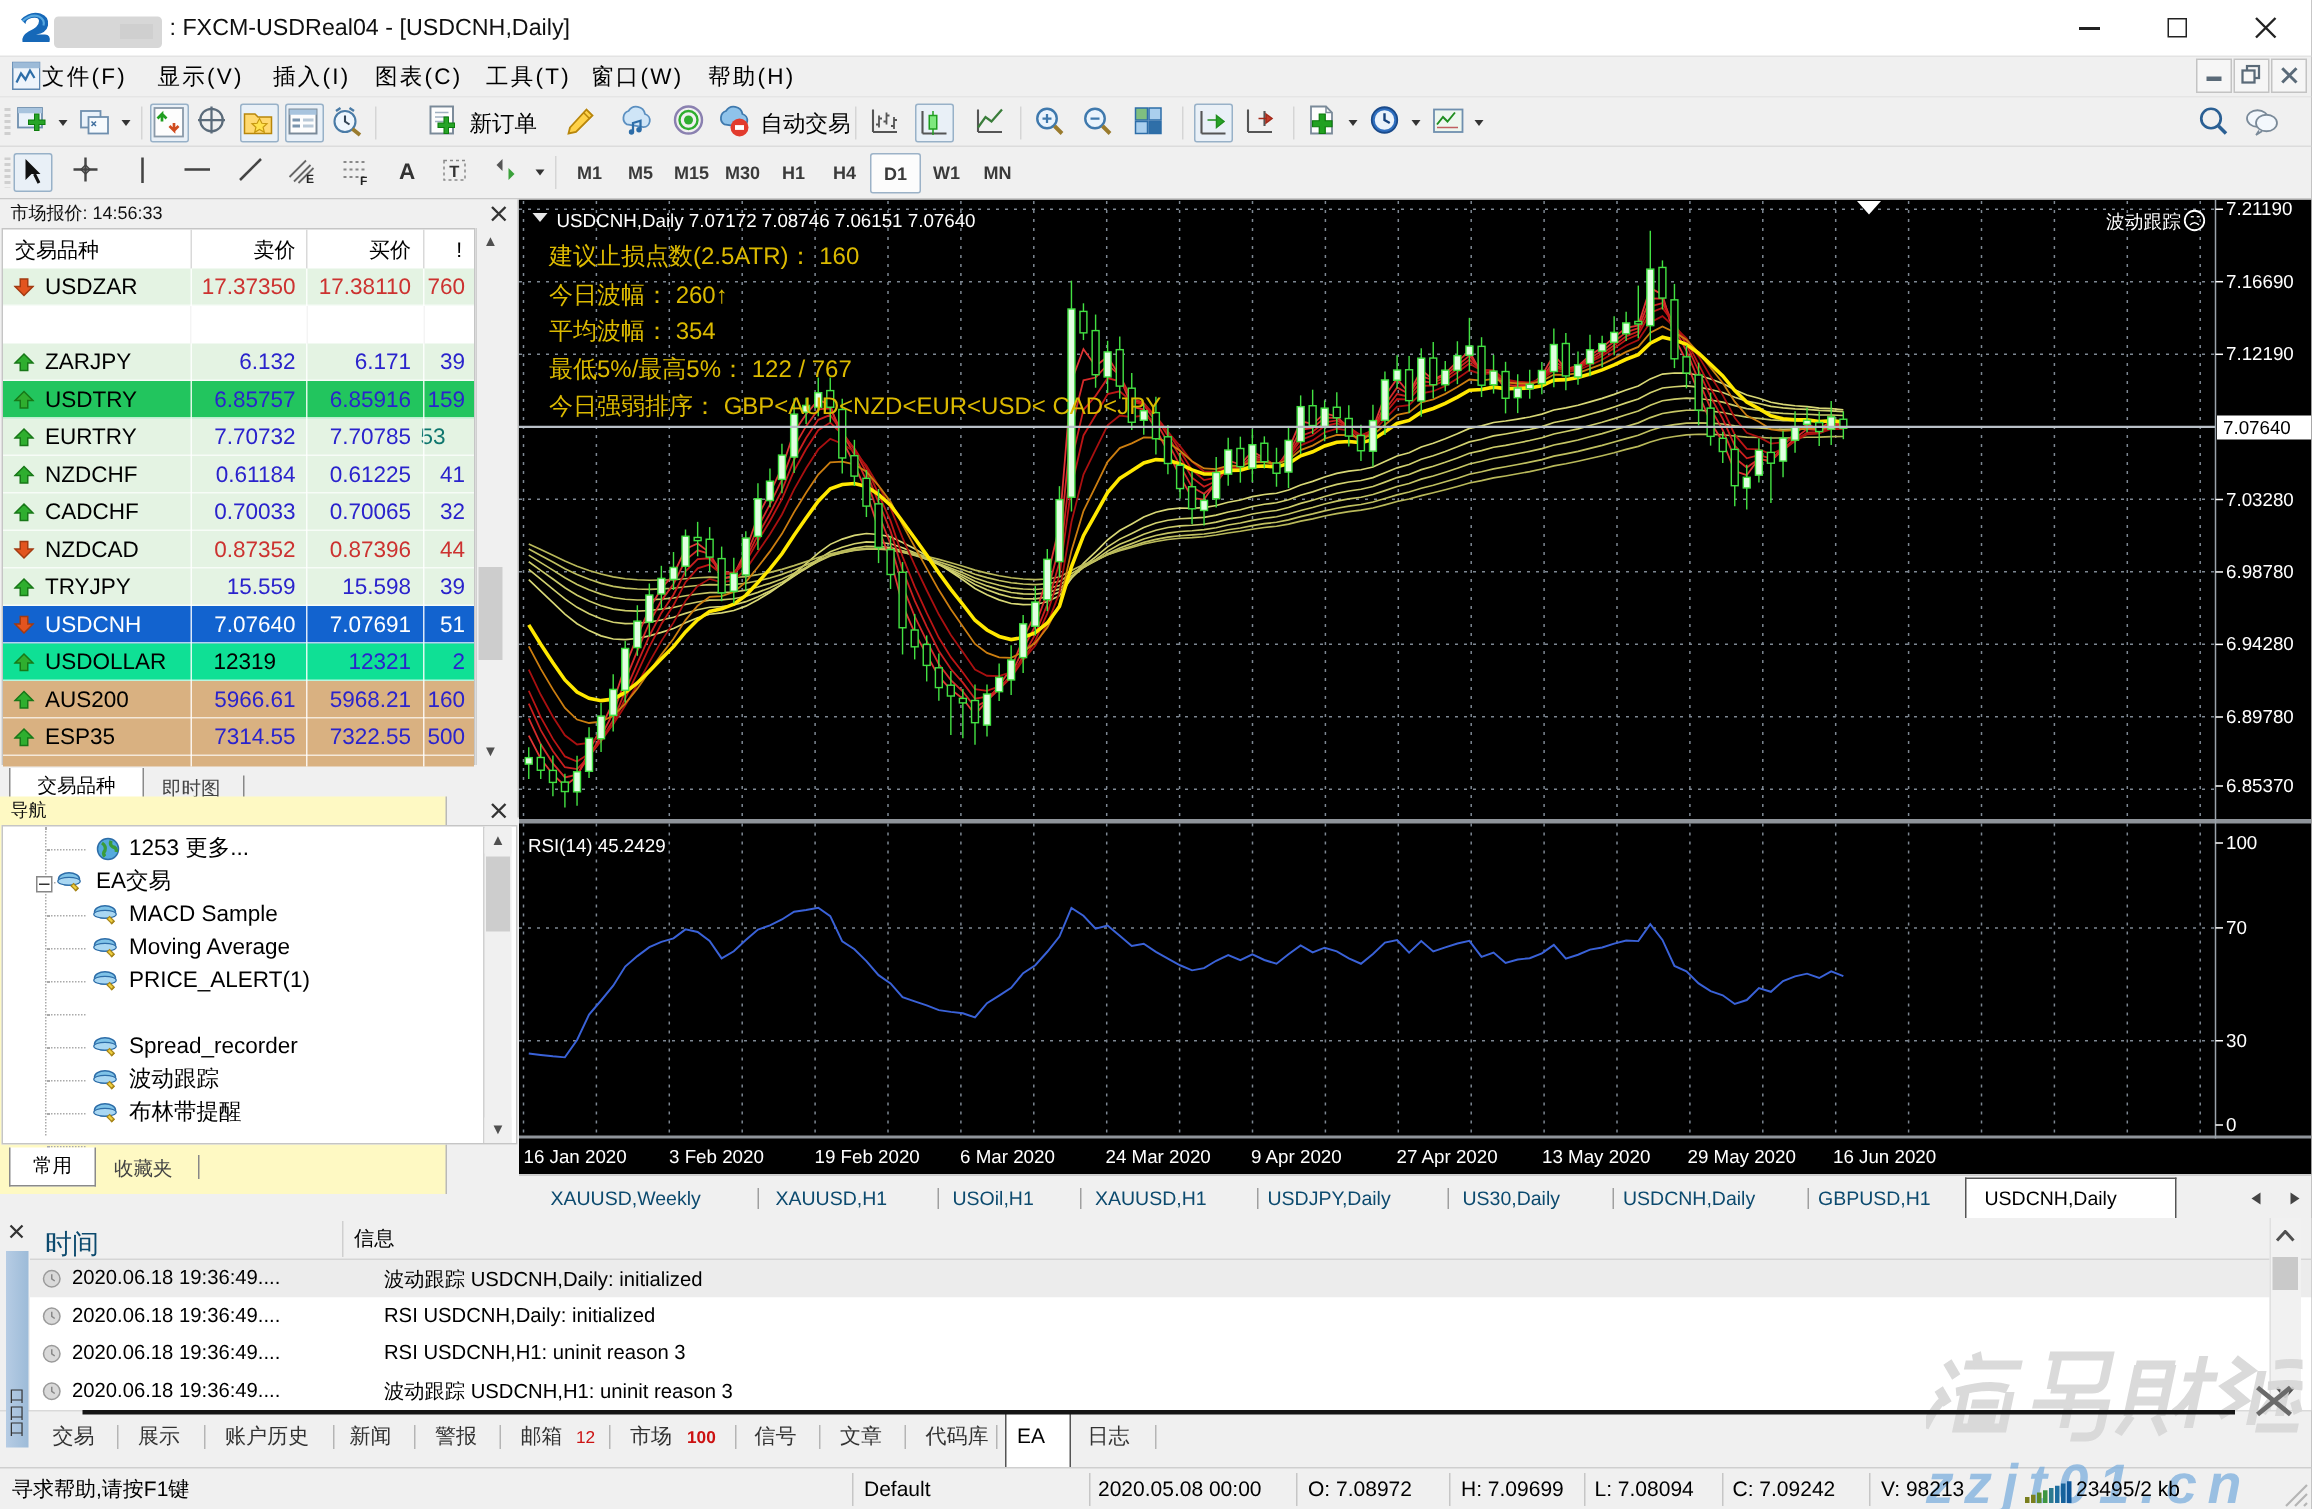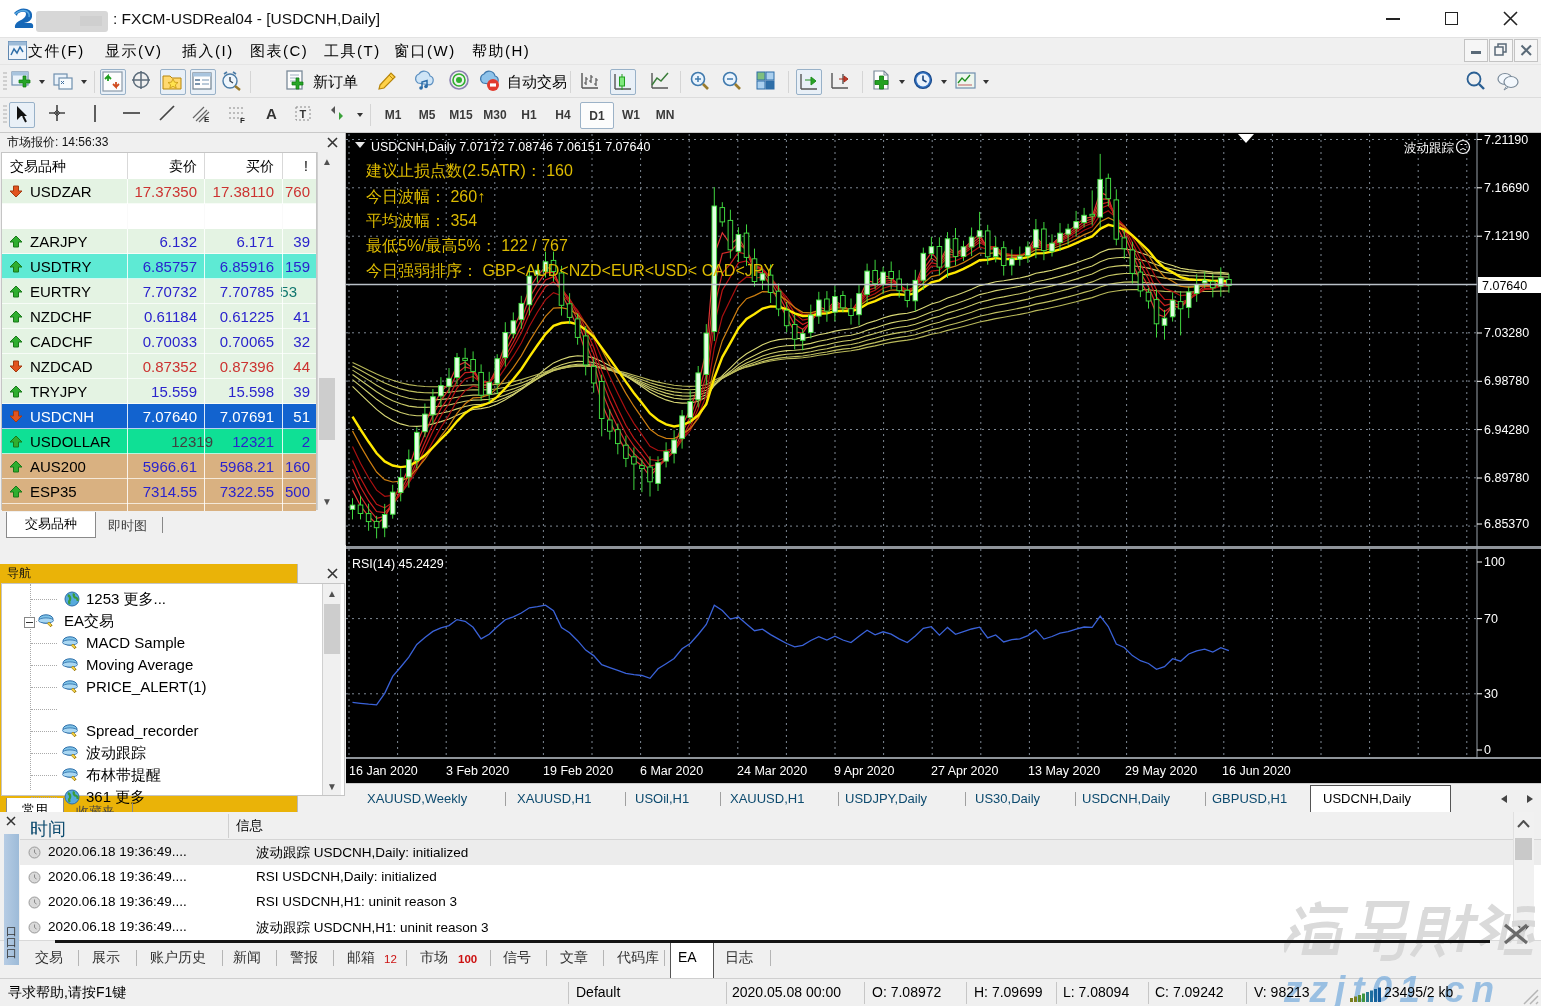--- a/index.html
+++ b/index.html
@@ -21,21 +21,21 @@
 .mwhead{position:absolute;top:0;height:26px;font-size:14px;color:#000;line-height:26px}
 .mwrow{position:absolute;left:0;width:100%;height:25px;font-size:15px;line-height:25px}
 .mwsym{position:absolute;left:28px;color:#000}
 .num{position:absolute;text-align:right}
 .colline{position:absolute;top:0;width:1px;height:100%;background:#d9d9d9}
 .vscroll{position:absolute;width:19px;background:#f0f0f0;border-left:1px solid #d0d0d0}
 .sthumb{position:absolute;left:1px;width:16px;background:#cdcdcd}
 .sarrow{position:absolute;left:0;width:18px;height:17px;color:#505050;font-size:10px;text-align:center;line-height:17px;background:#f0f0f0}
 .ptab{position:absolute;font-size:13px;color:#444}
 .ptab.on{background:#fff;border:1px solid #8a8a8a;border-top:none;color:#000;text-align:center}
-#navpanel{position:absolute;left:0;top:564px;width:298px;height:265px;background:#eab308;border-right:1px solid #b9b9b9}
+#navpanel{position:absolute;left:0;top:531px;width:298px;height:265px;background:#fef9c3;border-right:1px solid #b9b9b9}
 #navtree{position:absolute;left:1px;top:19px;width:344px;height:213px;background:#fff;border:1px solid #c5c5c5}
 .trow{position:absolute;left:0;height:22px;font-size:15px;color:#000;line-height:22px;white-space:nowrap}
 #dock{position:absolute;left:0;top:812px;width:1541px;height:128px;background:#fff}
 #bottabs{position:absolute;left:0;top:940px;width:1541px;height:38px;background:#f0f0f0;border-top:1px solid #d9d9d9}
 .btab{position:absolute;top:8px;font-size:14px;color:#333}
 .bsep{position:absolute;top:9px;width:1px;height:16px;background:#b5b5b5}
 #statusbar{position:absolute;left:0;top:978px;width:1541px;height:28px;background:#f0f0f0;border-top:1px solid #cfcfcf;font-size:14px;color:#000}
 .ssep{position:absolute;top:3px;width:1px;height:22px;background:#c6c6c6}
 .stxt{position:absolute;top:5px}
 #charttabs{position:absolute;left:346px;top:783px;width:1195px;height:29px;background:#f0f0f0;border-top:1px solid #cdcdcd}
@@ -295,21 +295,21 @@
 </div>
 <div class="mwrow" style="top:76px;background:#e4f3e3;border-bottom:1px solid rgba(255,255,255,0.7)">
 <svg class="abs" style="left:7px;top:6px" width="14" height="13">
           <path d="M7 1 L13 7 H9.5 V12 H4.5 V7 H1 Z" fill="#2fae2f" stroke="#187818" stroke-width="1"></path>
         </svg>
 <div class="mwsym" style="color:#000">ZARJPY</div>
 <div class="num" style="left:112px;width:83px;color:#2a23cc">6.132</div>
 <div class="num" style="left:198px;width:74px;color:#2a23cc">6.171</div>
 <div class="num" style="left:272px;width:36px;color:#2a23cc">39</div>
 </div>
-<div class="mwrow" style="top:101px;background:#5eead4;border-bottom:1px solid rgba(255,255,255,0.7)">
+<div class="mwrow" style="top:101px;background:#22c55e;border-bottom:1px solid rgba(255,255,255,0.7)">
 <svg class="abs" style="left:7px;top:6px" width="14" height="13">
           <path d="M7 1 L13 7 H9.5 V12 H4.5 V7 H1 Z" fill="#2fae2f" stroke="#187818" stroke-width="1"></path>
         </svg>
 <div class="mwsym" style="color:#000">USDTRY</div>
 <div class="num" style="left:112px;width:83px;color:#2a23cc">6.85757</div>
 <div class="num" style="left:198px;width:74px;color:#2a23cc">6.85916</div>
 <div class="num" style="left:272px;width:36px;color:#2a23cc">159</div>
 </div>
 <div class="mwrow" style="top:126px;background:#e4f3e3;border-bottom:1px solid rgba(255,255,255,0.7)">
 <svg class="abs" style="left:7px;top:6px" width="14" height="13">
@@ -363,21 +363,21 @@
 <div class="mwsym" style="color:#fff">USDCNH</div>
 <div class="num" style="left:112px;width:83px;color:#fff">7.07640</div>
 <div class="num" style="left:198px;width:74px;color:#fff">7.07691</div>
 <div class="num" style="left:272px;width:36px;color:#fff">51</div>
 </div>
 <div class="mwrow" style="top:276px;background:#0fe095;border-bottom:1px solid rgba(255,255,255,0.7)">
 <svg class="abs" style="left:7px;top:6px" width="14" height="13">
           <path d="M7 1 L13 7 H9.5 V12 H4.5 V7 H1 Z" fill="#2fae2f" stroke="#187818" stroke-width="1"></path>
         </svg>
 <div class="mwsym" style="color:#000">USDOLLAR</div>
-<div class="num" style="left:128px;width:83px;color:#404040">12319</div>
+<div class="num" style="left:99px;width:83px;color:#000000">12319</div>
 <div class="num" style="left:198px;width:74px;color:#2a23cc">12321</div>
 <div class="num" style="left:272px;width:36px;color:#2a23cc">2</div>
 </div>
 <div class="mwrow" style="top:301px;background:#d9b181;border-bottom:1px solid rgba(255,255,255,0.7)">
 <svg class="abs" style="left:7px;top:6px" width="14" height="13">
           <path d="M7 1 L13 7 H9.5 V12 H4.5 V7 H1 Z" fill="#2fae2f" stroke="#187818" stroke-width="1"></path>
         </svg>
 <div class="mwsym" style="color:#000">AUS200</div>
 <div class="num" style="left:112px;width:83px;color:#2a23cc">5966.61</div>
 <div class="num" style="left:198px;width:74px;color:#2a23cc">5968.21</div>
@@ -484,27 +484,20 @@
 <div class="abs" style="left:84px;color:#000">波动跟踪</div>
 </div>
 <div class="trow" style="top:180px;left:0;width:100%">
 <svg class="abs" style="left:60px;top:3px" width="17" height="16" viewBox="0 0 17 16">
           <ellipse cx="8" cy="6" rx="7" ry="4.2" fill="#7fc3e8" stroke="#2d6da8" stroke-width="1"></ellipse>
           <ellipse cx="8" cy="7.5" rx="7.5" ry="2.6" fill="#a9d7f2" stroke="#2d6da8" stroke-width="0.8"></ellipse>
           <path d="M11 9 l3.2 3.2 -1.6 1.6 -3.2 -3.2 Z" fill="#f0d040" stroke="#a8861a" stroke-width="0.8"></path>
           <path d="M12 14 l2 -2" stroke="#a8861a"></path>
         </svg>
 <div class="abs" style="left:84px;color:#000">布林带提醒</div>
-</div>
-<div class="trow" style="top:202px;left:0;width:100%">
-<svg class="abs" style="left:62px;top:3px" width="16" height="16" viewBox="0 0 16 16">
-          <circle cx="8" cy="8" r="7" fill="#55aadd" stroke="#2d6da8"></circle>
-          <path d="M4 4 Q7 6 6 9 Q4 11 6 13 M10 2.5 Q9 5 11 6.5 Q14 7 13.5 10" stroke="#3a9c3a" stroke-width="2.2" fill="none"></path>
-        </svg>
-<div class="abs" style="left:84px;color:#000">361 更多</div>
 </div>
 <div class="abs" style="left:22px;top:33px;width:11px;height:11px;background:#fff;border:1px solid #888"></div>
 <div class="abs" style="left:24px;top:38px;width:7px;height:1px;background:#333"></div>
 </div>
 <div class="vscroll" style="left:322px;top:20px;height:211px"></div>
 <div class="sarrow" style="left:323px;top:21px">▲</div>
 <div class="sarrow" style="left:323px;top:214px">▼</div>
 <div class="sthumb" style="left:324px;top:40px;height:50px"></div>
 <div class="ptab on" style="left:6px;top:234px;width:58px;height:26px;line-height:24px">常用</div>
 <div class="ptab" style="left:76px;top:239px">收藏夹</div>

